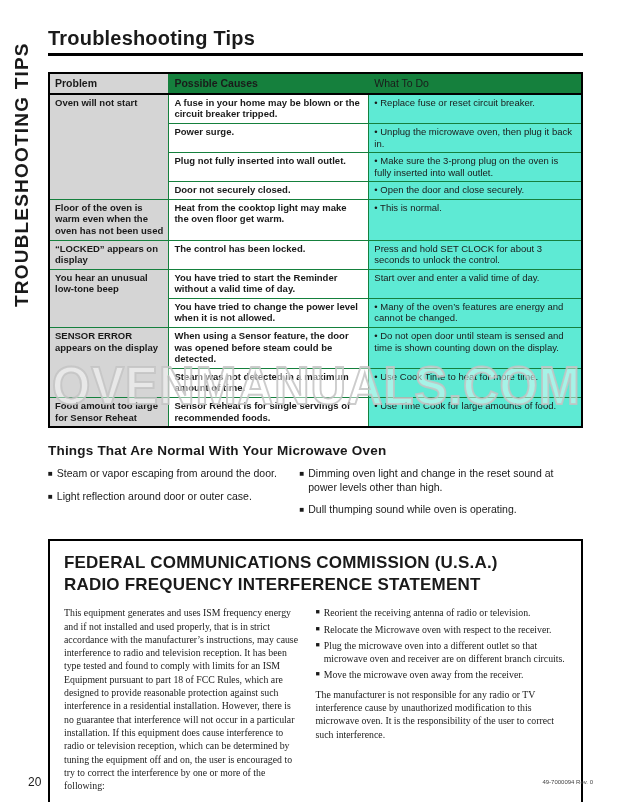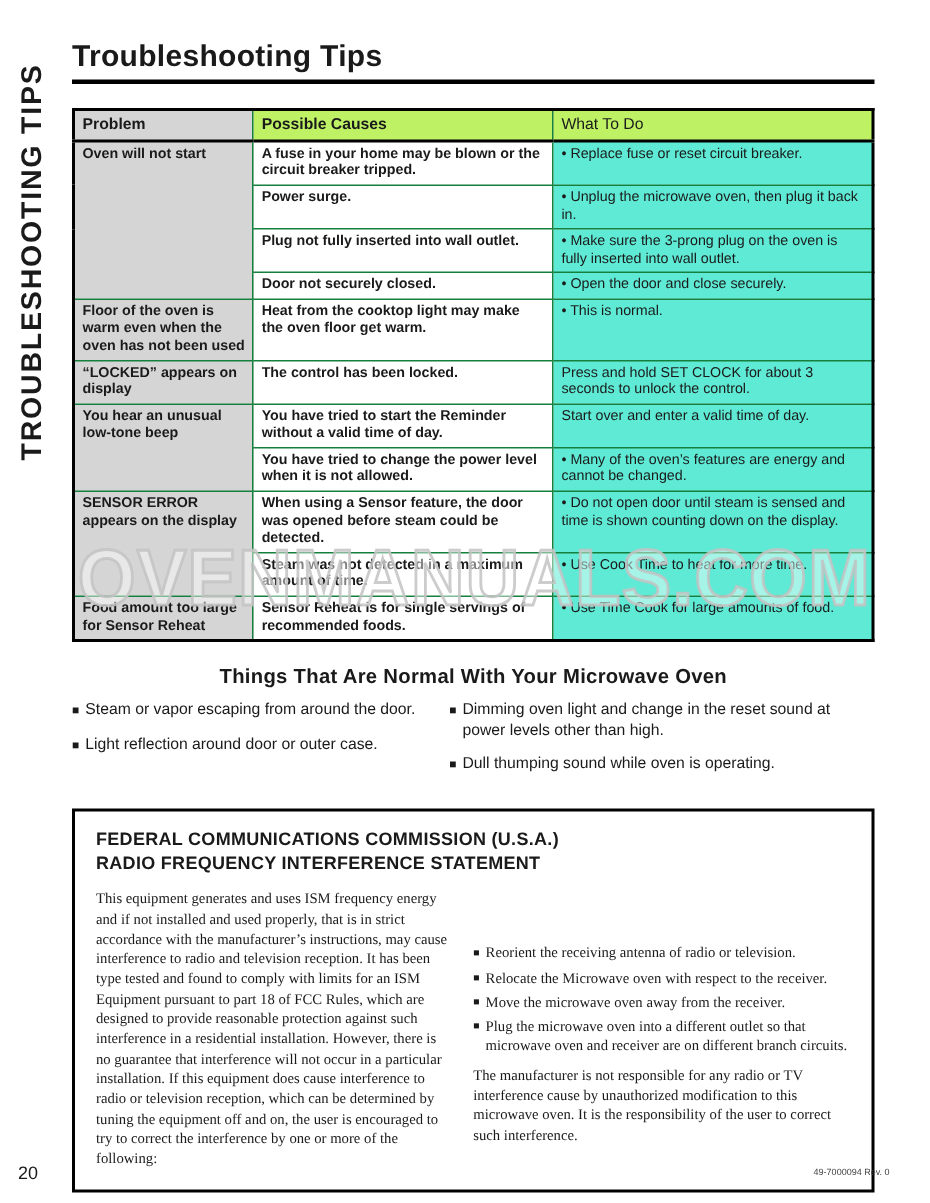--- a/index.html
+++ b/index.html
@@ -56,28 +56,27 @@
     line-height: 1.22;
   }
   .tbl th {
     font-size: 10.5px;
     padding: 3px 5px;
     border-bottom: 2px solid #000;
   }
   .col-problem { width: 22.5%; background: #d5d5d5; font-weight: bold; }
   .col-cause   { width: 37.5%; font-weight: bold; }
   .col-action  { width: 40%; font-weight: normal; background: #5eead4; }
-  th.col-cause, th.col-action { background: #bef264; margin-left: 18px; }
+  th.col-cause, th.col-action { background: #15803d; margin-left: 18px; }
 
   .normal-heading {
     margin-top: 15px;
     font-size: 13.5px;
     font-weight: bold;
     letter-spacing: 0.2px;
-    text-align: center;
   }
   .normal-cols {
     display: flex;
     margin-top: 9px;
     font-size: 10.5px;
     line-height: 1.3;
   }
   .normal-col-left  { width: 47%; padding-right: 12px; }
   .normal-col-right { width: 53%; }
   .bullet-item { display: flex; margin-bottom: 9px; }
@@ -87,41 +86,41 @@
     margin-right: 4px;
     flex: 0 0 auto;
   }
 
   .fcc-box {
     margin-top: 13px;
     border: 2px solid #000;
     padding: 11px 14px 13px 14px;
   }
   .fcc-title {
-    font-size: 12px;
+    font-size: 17px;
     font-weight: bold;
     line-height: 1.3;
     letter-spacing: 0.2px;
   }
   .fcc-cols {
     display: flex;
     margin-top: 10px;
     font-size: 9.8px;
     line-height: 1.36;
     font-family: Liberation Serif, serif;
   }
   .fcc-left  { width: 50%; padding-right: 16px; }
-  .fcc-right { width: 50%; margin-top: 36px; }
+  .fcc-right { width: 50%; }
   .fcc-right .bullet-item { margin-bottom: 3px; }
   .fcc-right .bullet-item .sq { font-size: 7px; line-height: 1.9; }
   .fcc-closing { margin-top: 6px; }
 
   .page-number {
     position: absolute;
-    left: 12px;
+    left: 28px;
     bottom: 13px;
     font-size: 12px;
   }
   .doc-ref {
     position: absolute;
     right: 27px;
     bottom: 17px;
     font-size: 6px;
     color: #444;
   }
@@ -252,25 +251,25 @@
         <div class="bullet-item">
           <span class="sq">■</span>
           <span>Reorient the receiving antenna of radio or television.</span>
         </div>
         <div class="bullet-item">
           <span class="sq">■</span>
           <span>Relocate the Microwave oven with respect to the receiver.</span>
         </div>
         <div class="bullet-item">
           <span class="sq">■</span>
+          <span>Plug the microwave oven into a different outlet so that microwave oven and receiver are on different branch circuits.</span>
+        </div>
+        <div class="bullet-item">
+          <span class="sq">■</span>
           <span>Move the microwave oven away from the receiver.</span>
-        </div>
-        <div class="bullet-item">
-          <span class="sq">■</span>
-          <span>Plug the microwave oven into a different outlet so that microwave oven and receiver are on different branch circuits.</span>
         </div>
         <div class="fcc-closing">The manufacturer is not responsible for any radio or TV interference cause by unauthorized modification to this microwave oven.  It is the responsibility of the user to correct such interference.</div>
       </div>
     </div>
   </div>
 
 </div>
 
 <div class="page-number">20</div>
 <div class="doc-ref">49-7000094  Rev. 0</div>

